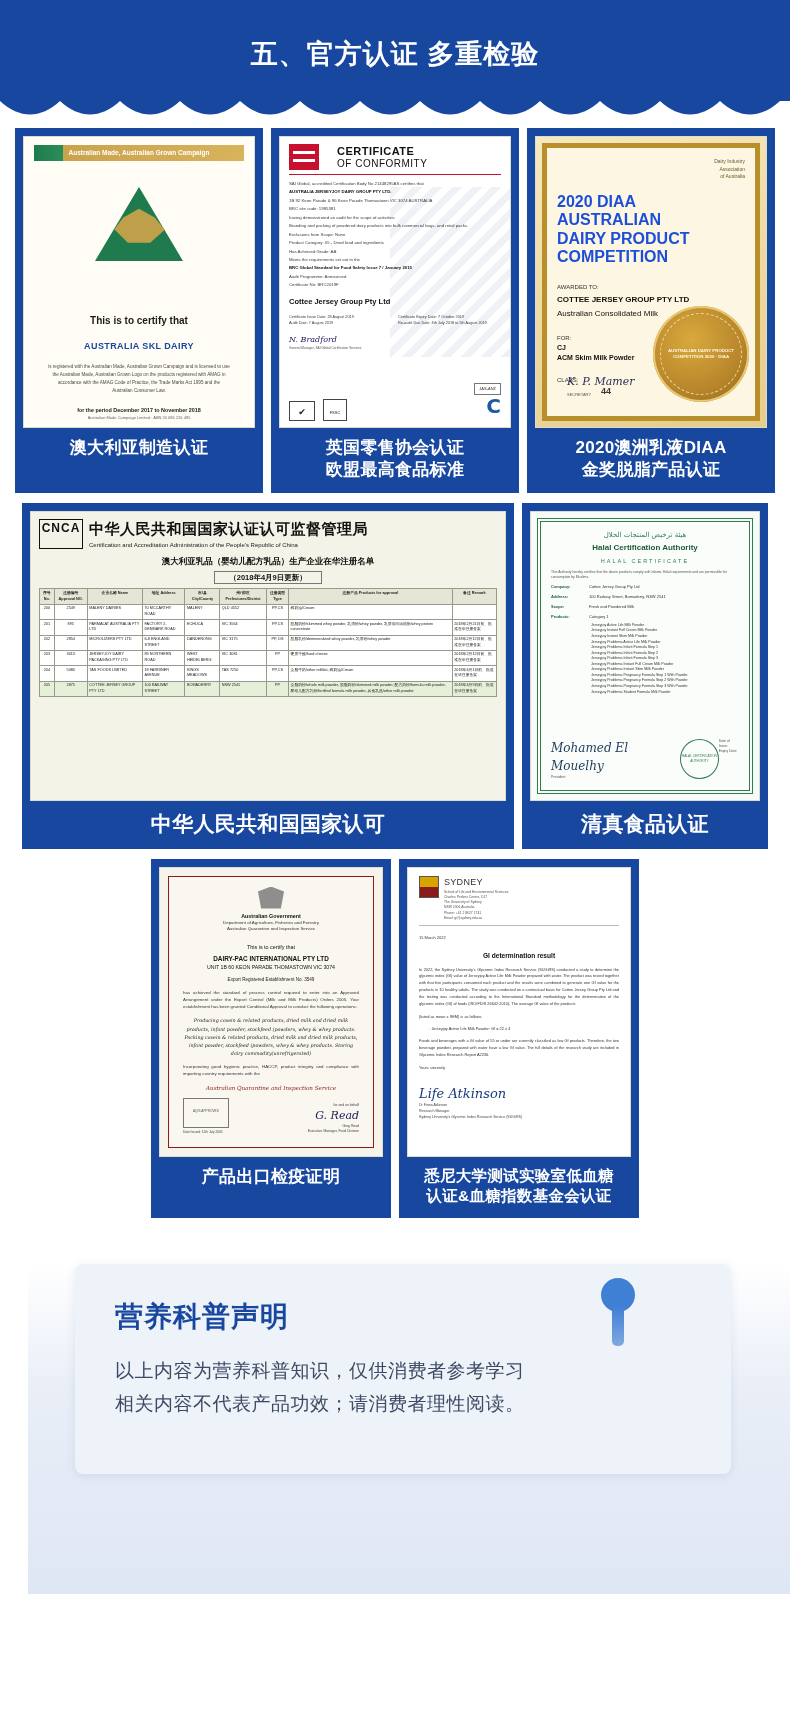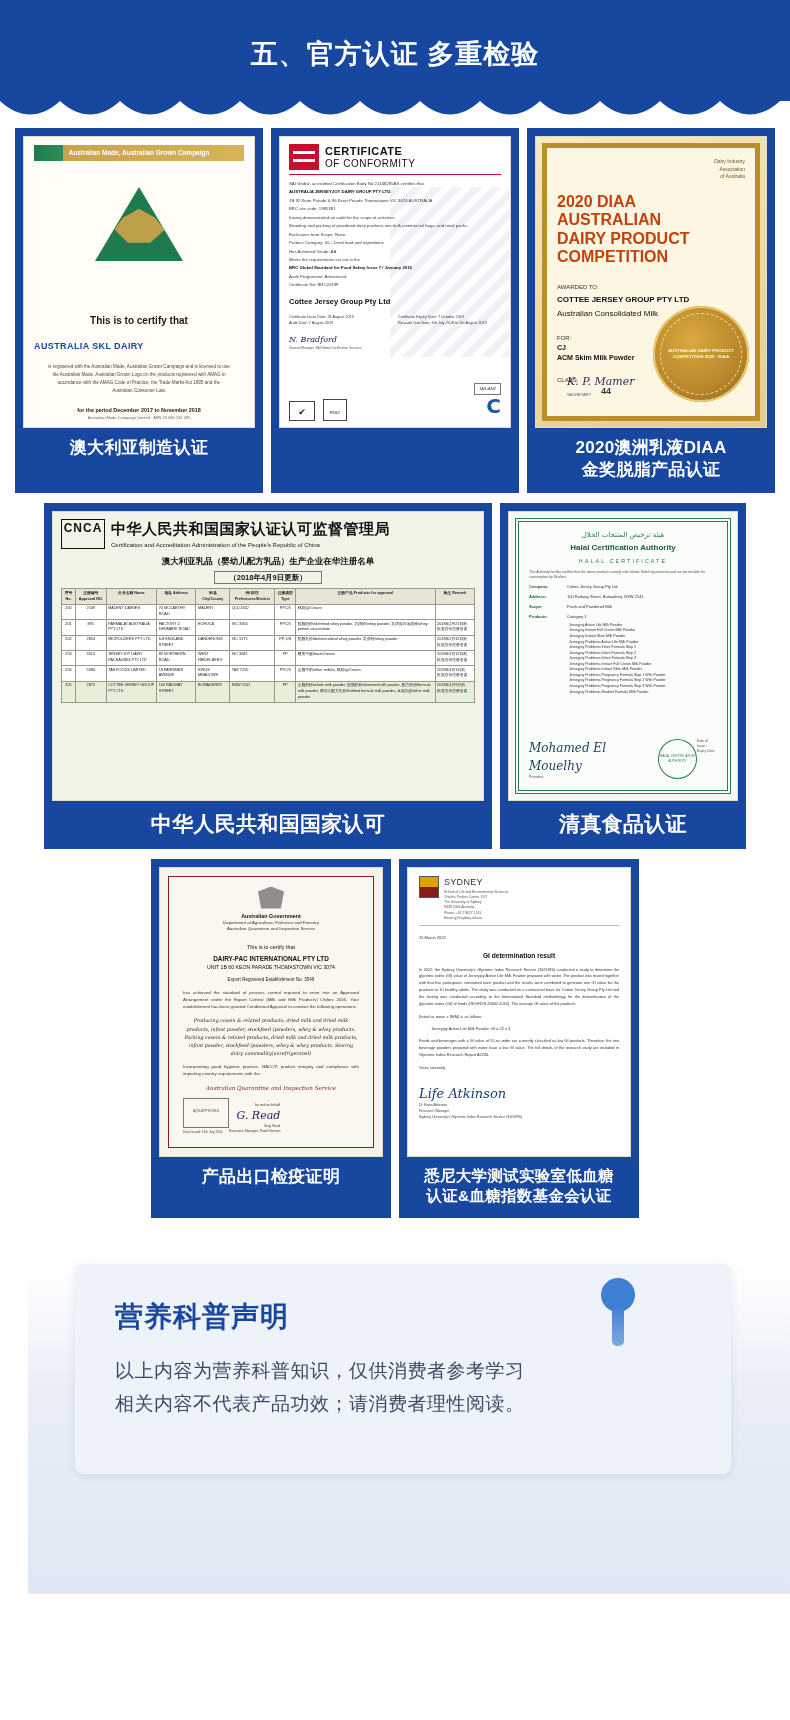--- a/index.html
+++ b/index.html
@@ -78,21 +78,21 @@
     padding: 9px 2px 11px 2px;
     letter-spacing: 0.3px;
   }
   .cert .caption.small { font-size: 15.5px; }
 
   
   .r1 .cert { width: 248px; }
   .r1 .shot { height: 292px; }
 
   
-  .r2 .cert.wide { width: 448px; }
+  .r2 .cert.wide { width: 492px; }
   .r2 .cert.narrow { width: 246px; }
   .r2 .shot { height: 290px; }
 
   
   .r3 .cert.c1 { width: 240px; }
   .r3 .cert.c2 { width: 240px; }
   .r3 .shot { height: 290px; }
 
   
   .doc {
@@ -133,21 +133,21 @@
     opacity: .95;
   }
   .c-aus .cert-to {
     text-align: center;
     font-size: 10px;
     font-weight: bold;
     color: #1b1b1b;
     margin-top: 52px;
   }
   .c-aus .cert-name {
-    text-align: left;
+    text-align: center;
     color: #17479e;
     font-weight: bold;
     font-size: 9px;
     margin-top: 12px;
     letter-spacing: .4px;
   }
   .c-aus .para {
     text-align: center;
     font-size: 4.6px;
     color: #4a4a4a;
@@ -167,21 +167,21 @@
     text-align: center;
     font-size: 4px;
     color: #666;
   }
 
   
   .c-conf { background: #ffffff; padding: 7px 9px; }
   .c-conf .head {
     display: flex;
     align-items: center;
-    gap: 6px;
+    gap: 18px;
     border-bottom: 1.4px solid #c8102e;
     padding-bottom: 4px;
   }
   .c-conf .sai {
     width: 30px; height: 26px;
     background: #c8102e;
     position: relative;
     flex: none;
   }
   .c-conf .sai:before,
@@ -245,21 +245,21 @@
     background: linear-gradient(160deg,#f7e9c0 0%,#efdba4 45%,#e6cd8c 100%);
   }
   .c-diaa .frame {
     position: absolute; inset: 6px;
     border: 5px solid #b98f2c;
     background: #fdf6e2;
   }
   .c-diaa .inner { position: absolute; inset: 10px; }
   .c-diaa .diaa-logo { font-size: 5px; color: #6a5a2a; text-align: right; }
   .c-diaa .big {
-    font-size: 16px; font-weight: bold; color: #c2410c; line-height: 1.16; margin-top: 12px;
+    font-size: 16px; font-weight: bold; color: #1d4ed8; line-height: 1.16; margin-top: 12px;
   }
   .c-diaa .awarded { margin-top: 16px; font-size: 6px; color: #333; }
   .c-diaa .awname { font-size: 8px; font-weight: bold; color: #111; margin-top: 2px; }
   .c-diaa .for { margin-top: 14px; font-size: 6px; color: #333; }
   .c-diaa .forval { font-size: 7px; font-weight: bold; color: #111; }
   .c-diaa .class { margin-top: 12px; font-size: 6px; color: #333; }
   .c-diaa .classval { font-size: 9px; font-weight: bold; margin-left: 44px; }
   .c-diaa .seal {
     position: absolute; right: -4px; bottom: 4px;
     width: 96px; height: 96px; border-radius: 50%;
@@ -375,22 +375,22 @@
   }
   .c-exp .ital {
     font-family: "DejaVu Serif", serif; font-style: italic;
     font-size: 4.8px; text-align: center; color: #222; margin-top: 7px; line-height: 1.7;
   }
   .c-exp .aqis {
     text-align: center; font-family: "DejaVu Serif", serif; font-style: italic;
     font-size: 5.6px; color: #8b1a1a; margin-top: 7px;
   }
   .c-exp .efoot {
-    position: absolute; bottom: 12px; left: 14px; right: 8px;
-    display: flex; align-items: flex-end;
+    position: absolute; bottom: 12px; left: 14px; right: 14px;
+    display: flex; justify-content: space-between; align-items: flex-end;
   }
   .c-exp .estamp {
     width: 46px; height: 30px; border: 1px solid #777; font-size: 3.2px;
     color: #555; text-align: center; padding-top: 10px;
   }
   .c-exp .esig { text-align: right; font-size: 3.4px; color: #444; }
   .c-exp .esig .scribble {
     font-family: "DejaVu Serif", serif; font-style: italic; font-size: 11px; color: #1a1a5a;
   }
 
@@ -533,20 +533,24 @@
               <div style="margin-top:8px;font-family:'DejaVu Serif',serif;font-style:italic;font-size:8px;color:#1a1a5a;">N. Bradford</div>
               <div style="font-size:3.2px;color:#555;">General Manager, SAI Global Certification Services</div>
             </div>
             <div class="jasanz">JAS-ANZ</div>
             <div class="marks">
               <div class="tick">✔</div>
               <div class="fsc">FSSC</div>
               <div class="cmark">C</div>
             </div>
           </div>
+        </div>
+        <div class="caption">
+          <div>英国零售协会认证</div>
+          <div>欧盟最高食品标准</div>
         </div>
       </div>
 
       <div class="cert">
         <div class="shot">
           <div class="doc c-diaa" style="padding:0">
             <div class="frame">
               <div class="inner">
                 <div class="diaa-logo">
                   <span>Dairy Industry</span><br>

